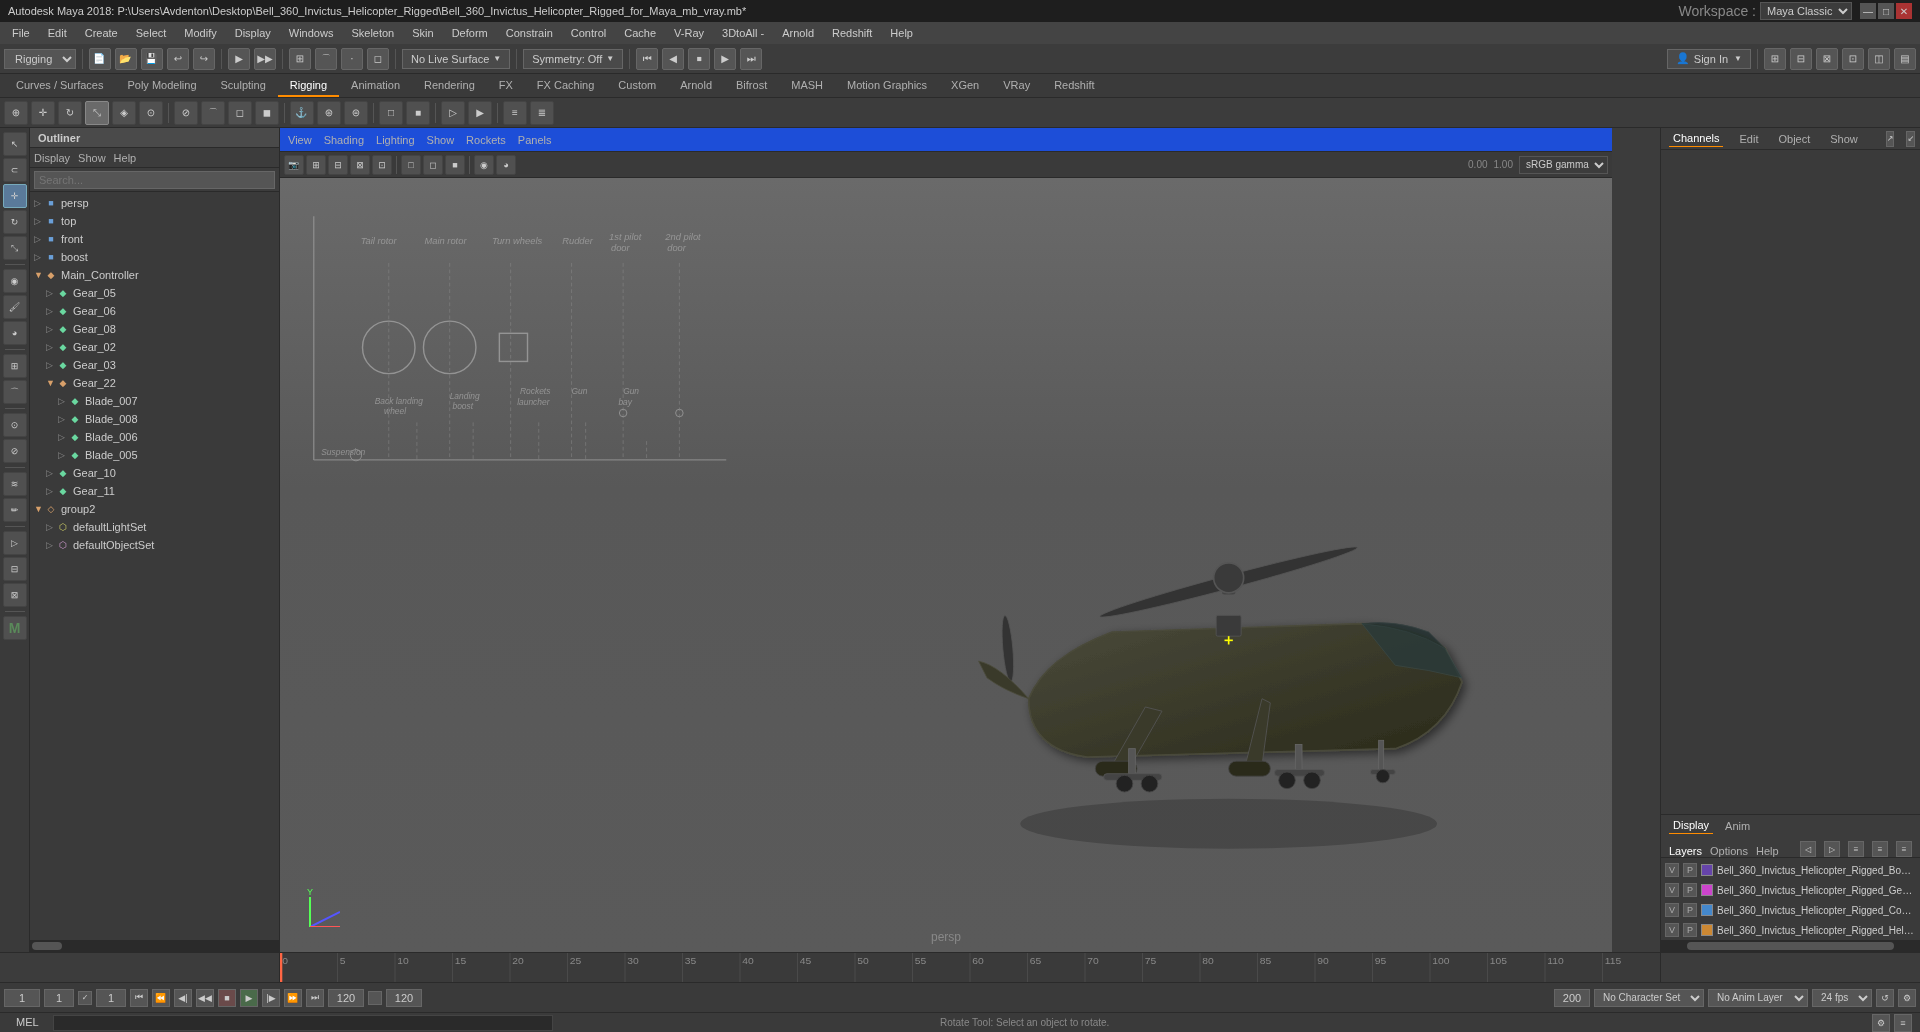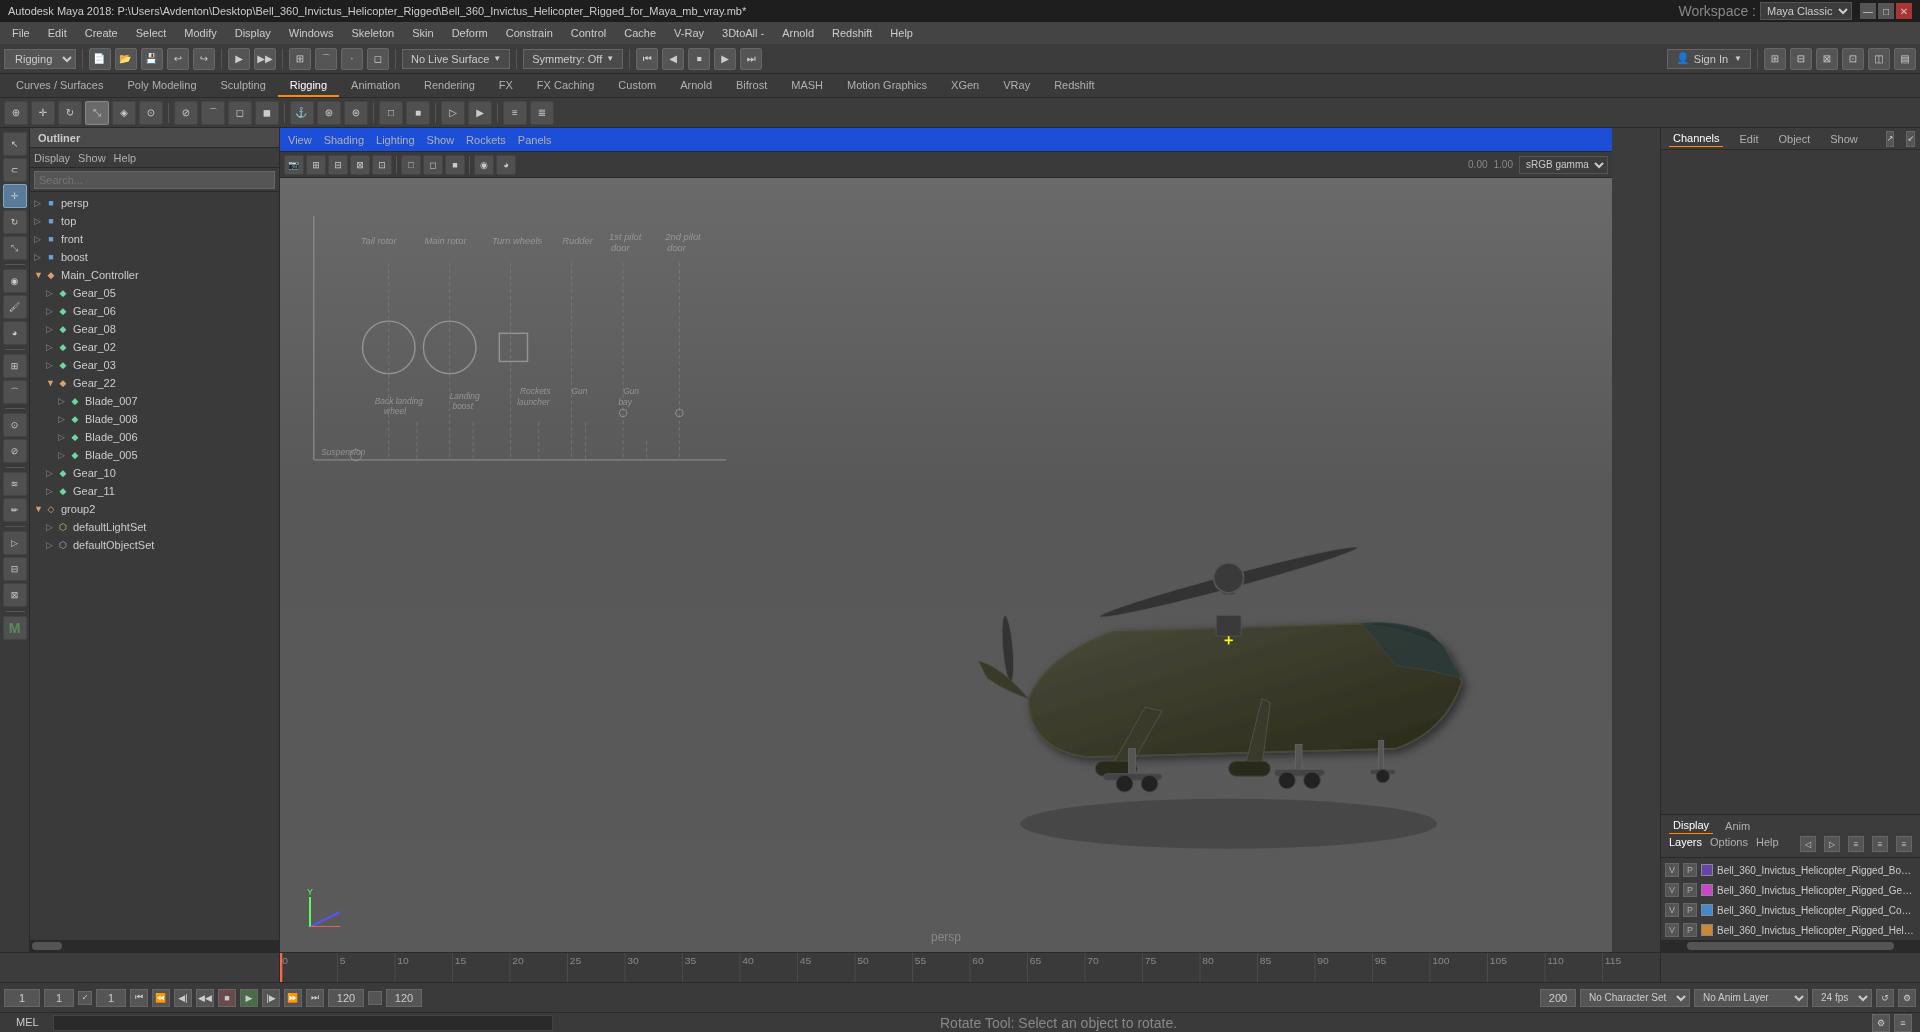--- a/index.html
+++ b/index.html
@@ -397,21 +397,21 @@
     }
     .rpanel-tab.active { color: #fff; border-bottom: 1px solid #ff8c00; }
     #right-panel-content {
       flex: 1;
       background: #3a3a3a;
     }
     #layers-header {
       height: 22px;
       background: #3c3c3c;
       display: flex;
-      align-items: flex-start;
+      align-items: flex-end;
       padding: 0 8px;
       gap: 8px;
       border-bottom: 1px solid #2a2a2a;
       margin-bottom: 2px;
     }
     .layer-tab {
       color: #b0b0b0;
       font-size: 11px;
       cursor: pointer;
     }
@@ -1261,39 +1261,39 @@
 
     <div style="width:14px; height:14px; background:#555; border:1px solid #666; cursor:pointer;"></div>
     <input class="frame-input" type="text" value="120" style="width: 36px;">
     <div style="flex:1;"></div>
     <input class="frame-input" type="text" value="200" style="width: 36px;">
 
     <select class="bc-dropdown" style="width:110px;">
       <option>No Character Set</option>
     </select>
 
-    <select class="bc-dropdown" style="width:114px;">
+    <select class="bc-dropdown" style="width:100px;">
       <option>No Anim Layer</option>
     </select>
 
     <select class="bc-dropdown" style="width:60px;">
       <option>24 fps</option>
     </select>
 
     <div class="bc-btn">↺</div>
     <div class="bc-btn">⚙</div>
   </div>
 
   <div id="status-bar">
     <div id="status-left">
       <span class="mel-label">MEL</span>
       
       <input type="text" style="width: 500px; height: 16px; background: rgb(42, 42, 42); border: 1px solid rgb(68, 68, 68); color: rgb(204, 204, 204); font-size: 10px; padding: 0px 4px; margin-left: 4px;">
     </div>
-    <div style="flex:1; color:#888; font-size:14px;">
+    <div style="flex:1; color:#888; font-size:10px;">
       <span>Rotate Tool: Select an object to rotate.</span>
     </div>
 
     <div class="bc-btn">⚙</div>
     <div class="bc-btn">≡</div>
   </div>
 
 </div>
 
 </body></html>

